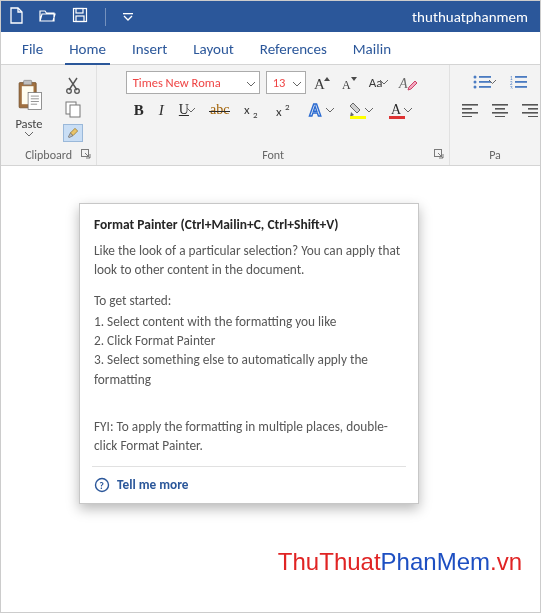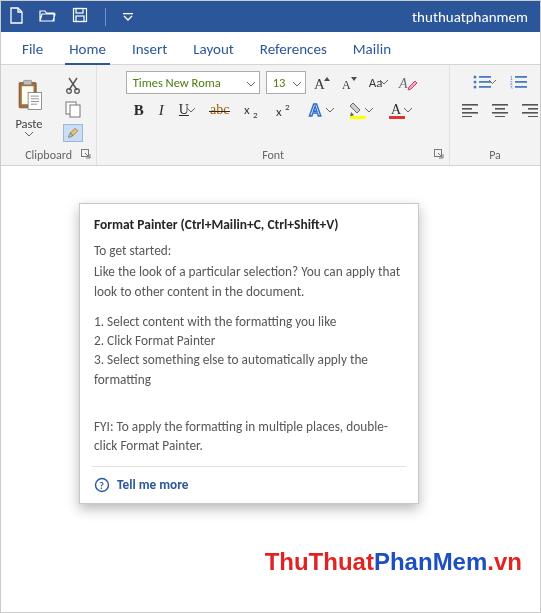--- a/index.html
+++ b/index.html
@@ -21,40 +21,40 @@
   .dlglaunch { position:absolute; right:5px; bottom:2px; }
   
   .clip-body { display:flex; padding:4px 6px 0 8px; gap:14px;}
   .paste { display:flex; flex-direction:column; align-items:center; gap:1px; width:40px;}
   .clip-col { display:flex; flex-direction:column; gap:6px; align-items:center; padding-top:2px;}
   .smallbtn { width:20px; height:18px; display:flex; align-items:center; justify-content:center;}
   .brush.selected { background:#c9def5; border:1px solid #9ab8d9; padding:1px 3px;}
   
   .font-body { display:flex; flex-direction:column; gap:5px; padding:6px 10px 0 10px;}
   .font-row { display:flex; align-items:center; gap:6px;}
-  .combo { background:#fff; border:1px solid #ababab; height:23px; display:flex; align-items:center; padding:0 2px 0 6px; font-size:12.5px; color:#4d7c0f;}
+  .combo { background:#fff; border:1px solid #ababab; height:23px; display:flex; align-items:center; padding:0 2px 0 6px; font-size:12.5px; color:#ef4444;}
   .combo .arrow { margin-left:auto; padding:0 2px;}
   .fontname { width:134px;}
   .fontsize { width:40px;justify-content:center;}
   .fbtn { display:flex; align-items:center; justify-content:center; height:22px; padding:0 2px;}
   .fbtn svg { display:block;}
   .drop { margin-left:-2px;}
   .font-row2 { display:flex; align-items:center; gap:11px;}
   
   .para-body { display:flex; flex-direction:column; gap:6px; padding:6px 0 0 10px;}
   
   .tooltip { position:absolute; left:78px; top:202px; width:340px; background:#fff; border:1px solid #c7c7c7; box-shadow:0 5px 12px rgba(0,0,0,0.28); font-size:13.3px; color:#575757; padding:12px 14px 10px 14px;}
   .tooltip .tt-title { font-weight:600; color:#262626; font-size:13.5px; margin-bottom:8px;}
   .tooltip .tt-body { line-height:1.45;}
   .tooltip .tt-body p { margin-bottom:11px;}
   .tooltip hr { border:0; border-top:1px solid #e1e1e1; margin:6px -2px 9px -2px;}
   .tooltip .more { display:flex; align-items:center; gap:7px; color:#2b579a; font-weight:600; font-size:13.3px;}
   .doc-area { position:absolute; left:0; right:0; top:165px; bottom:0; background:#fff; border-top:0;}
   .doc-area::before{ content:""; position:absolute; left:8px; top:0; right:8px; bottom:8px; background:#fff;}
-  .watermark { position:absolute; right:18px; bottom:36px; font-size:24px; font-weight:700; font-family:Arial, sans-serif;}
+  .watermark { position:absolute; right:18px; bottom:36px; font-size:24px; font-weight:400; font-family:Arial, sans-serif;}
   .watermark .r { color:#e02424;}
   .watermark .b { color:#1d4fc2;}
   .ribbon-shadow { position:absolute; left:0; right:0; top:165px; height:7px; background:linear-gradient(#d7d7d7,rgba(0,0,0,0)); pointer-events:none;}
 </style>
 </head>
 <body>
 
 <div class="window">
 
   <div class="titlebar">
@@ -302,22 +302,22 @@
     </div>
   </div>
 
   <div class="ribbon-shadow"></div>
 
   <div class="doc-area"></div>
 
   <div class="tooltip">
     <div class="tt-title">Format Painter (Ctrl+Mailin+C, Ctrl+Shift+V)</div>
     <div class="tt-body">
+      <p>Like the look of a particular selection? You can apply that look to other content in the document.</p>
       <p style="margin-bottom:2px">To get started:</p>
-      <p>Like the look of a particular selection? You can apply that look to other content in the document.</p>
       <div>1. Select content with the formatting you like</div>
       <div>2. Click Format Painter</div>
       <div style="margin-bottom:28px">3. Select something else to automatically apply the formatting</div>
       <p>FYI: To apply the formatting in multiple places, double-click Format Painter.</p>
     </div>
     <hr>
     <div class="more">
       <svg width="16" height="16">
           <circle cx="8" cy="8" r="6.5" fill="none" stroke="#2b579a" stroke-width="1.4"></circle>
           <text x="5.3" y="12" font-size="10" font-weight="700" fill="#2b579a">?</text>

